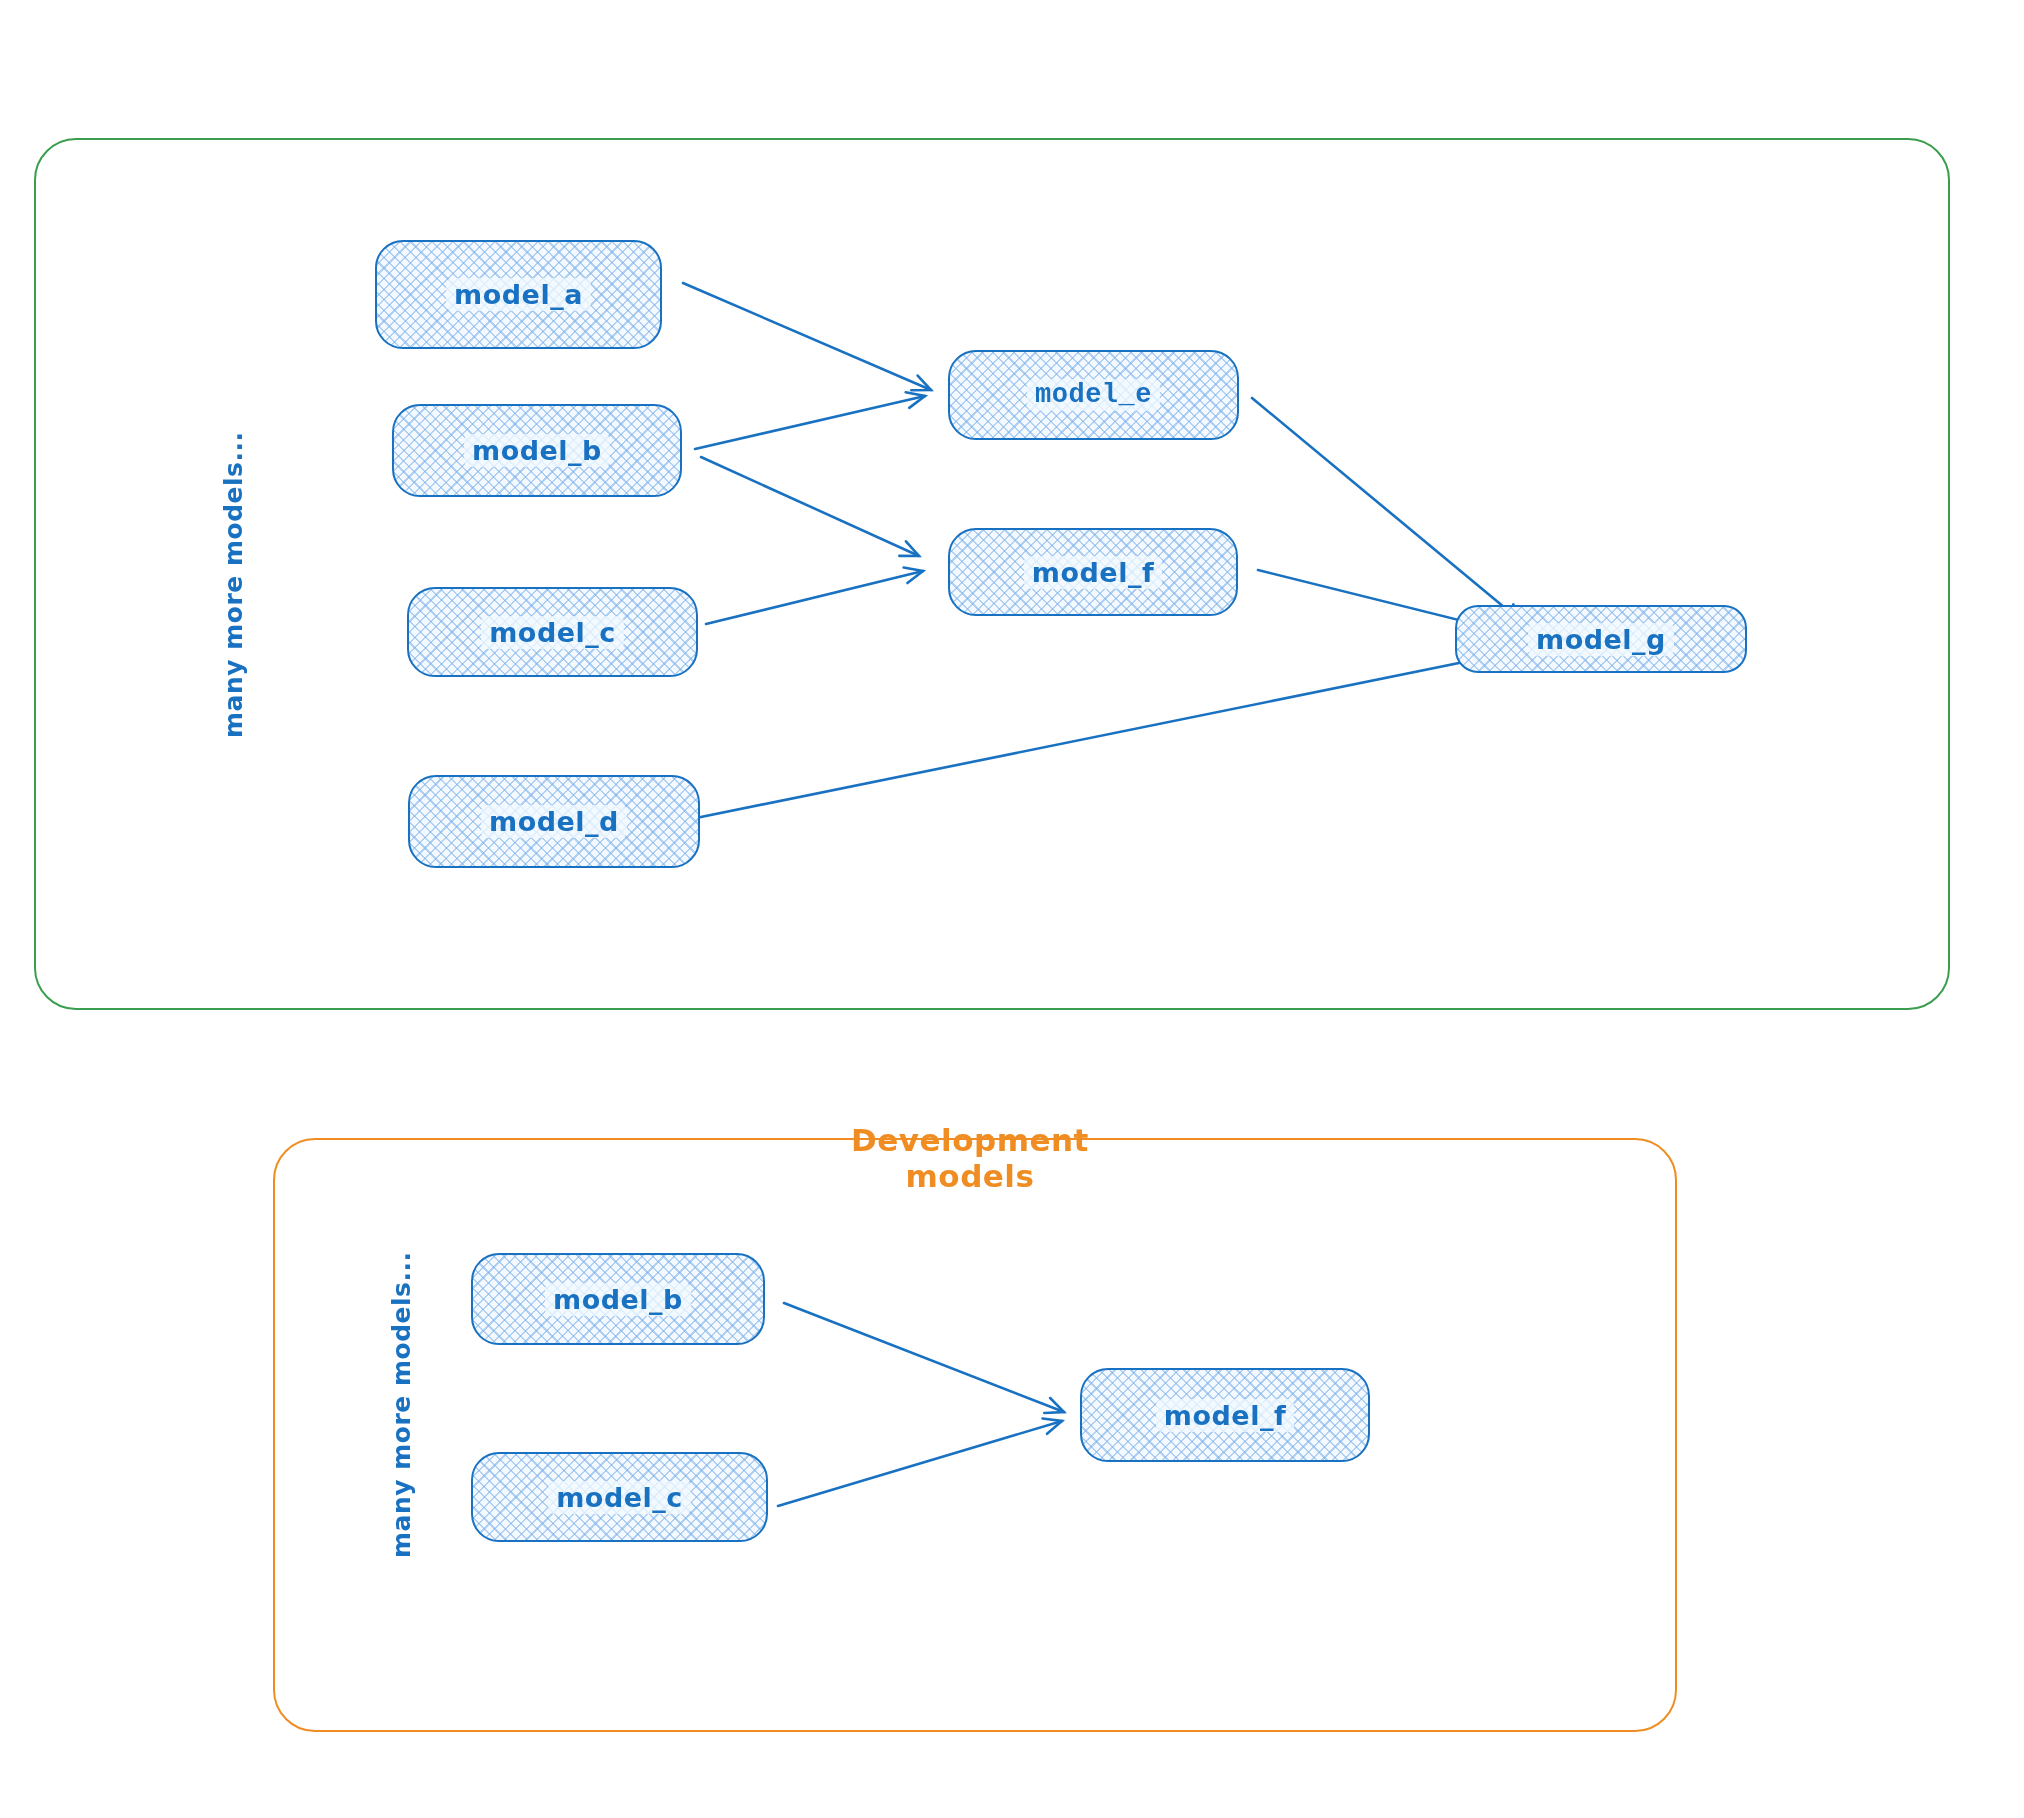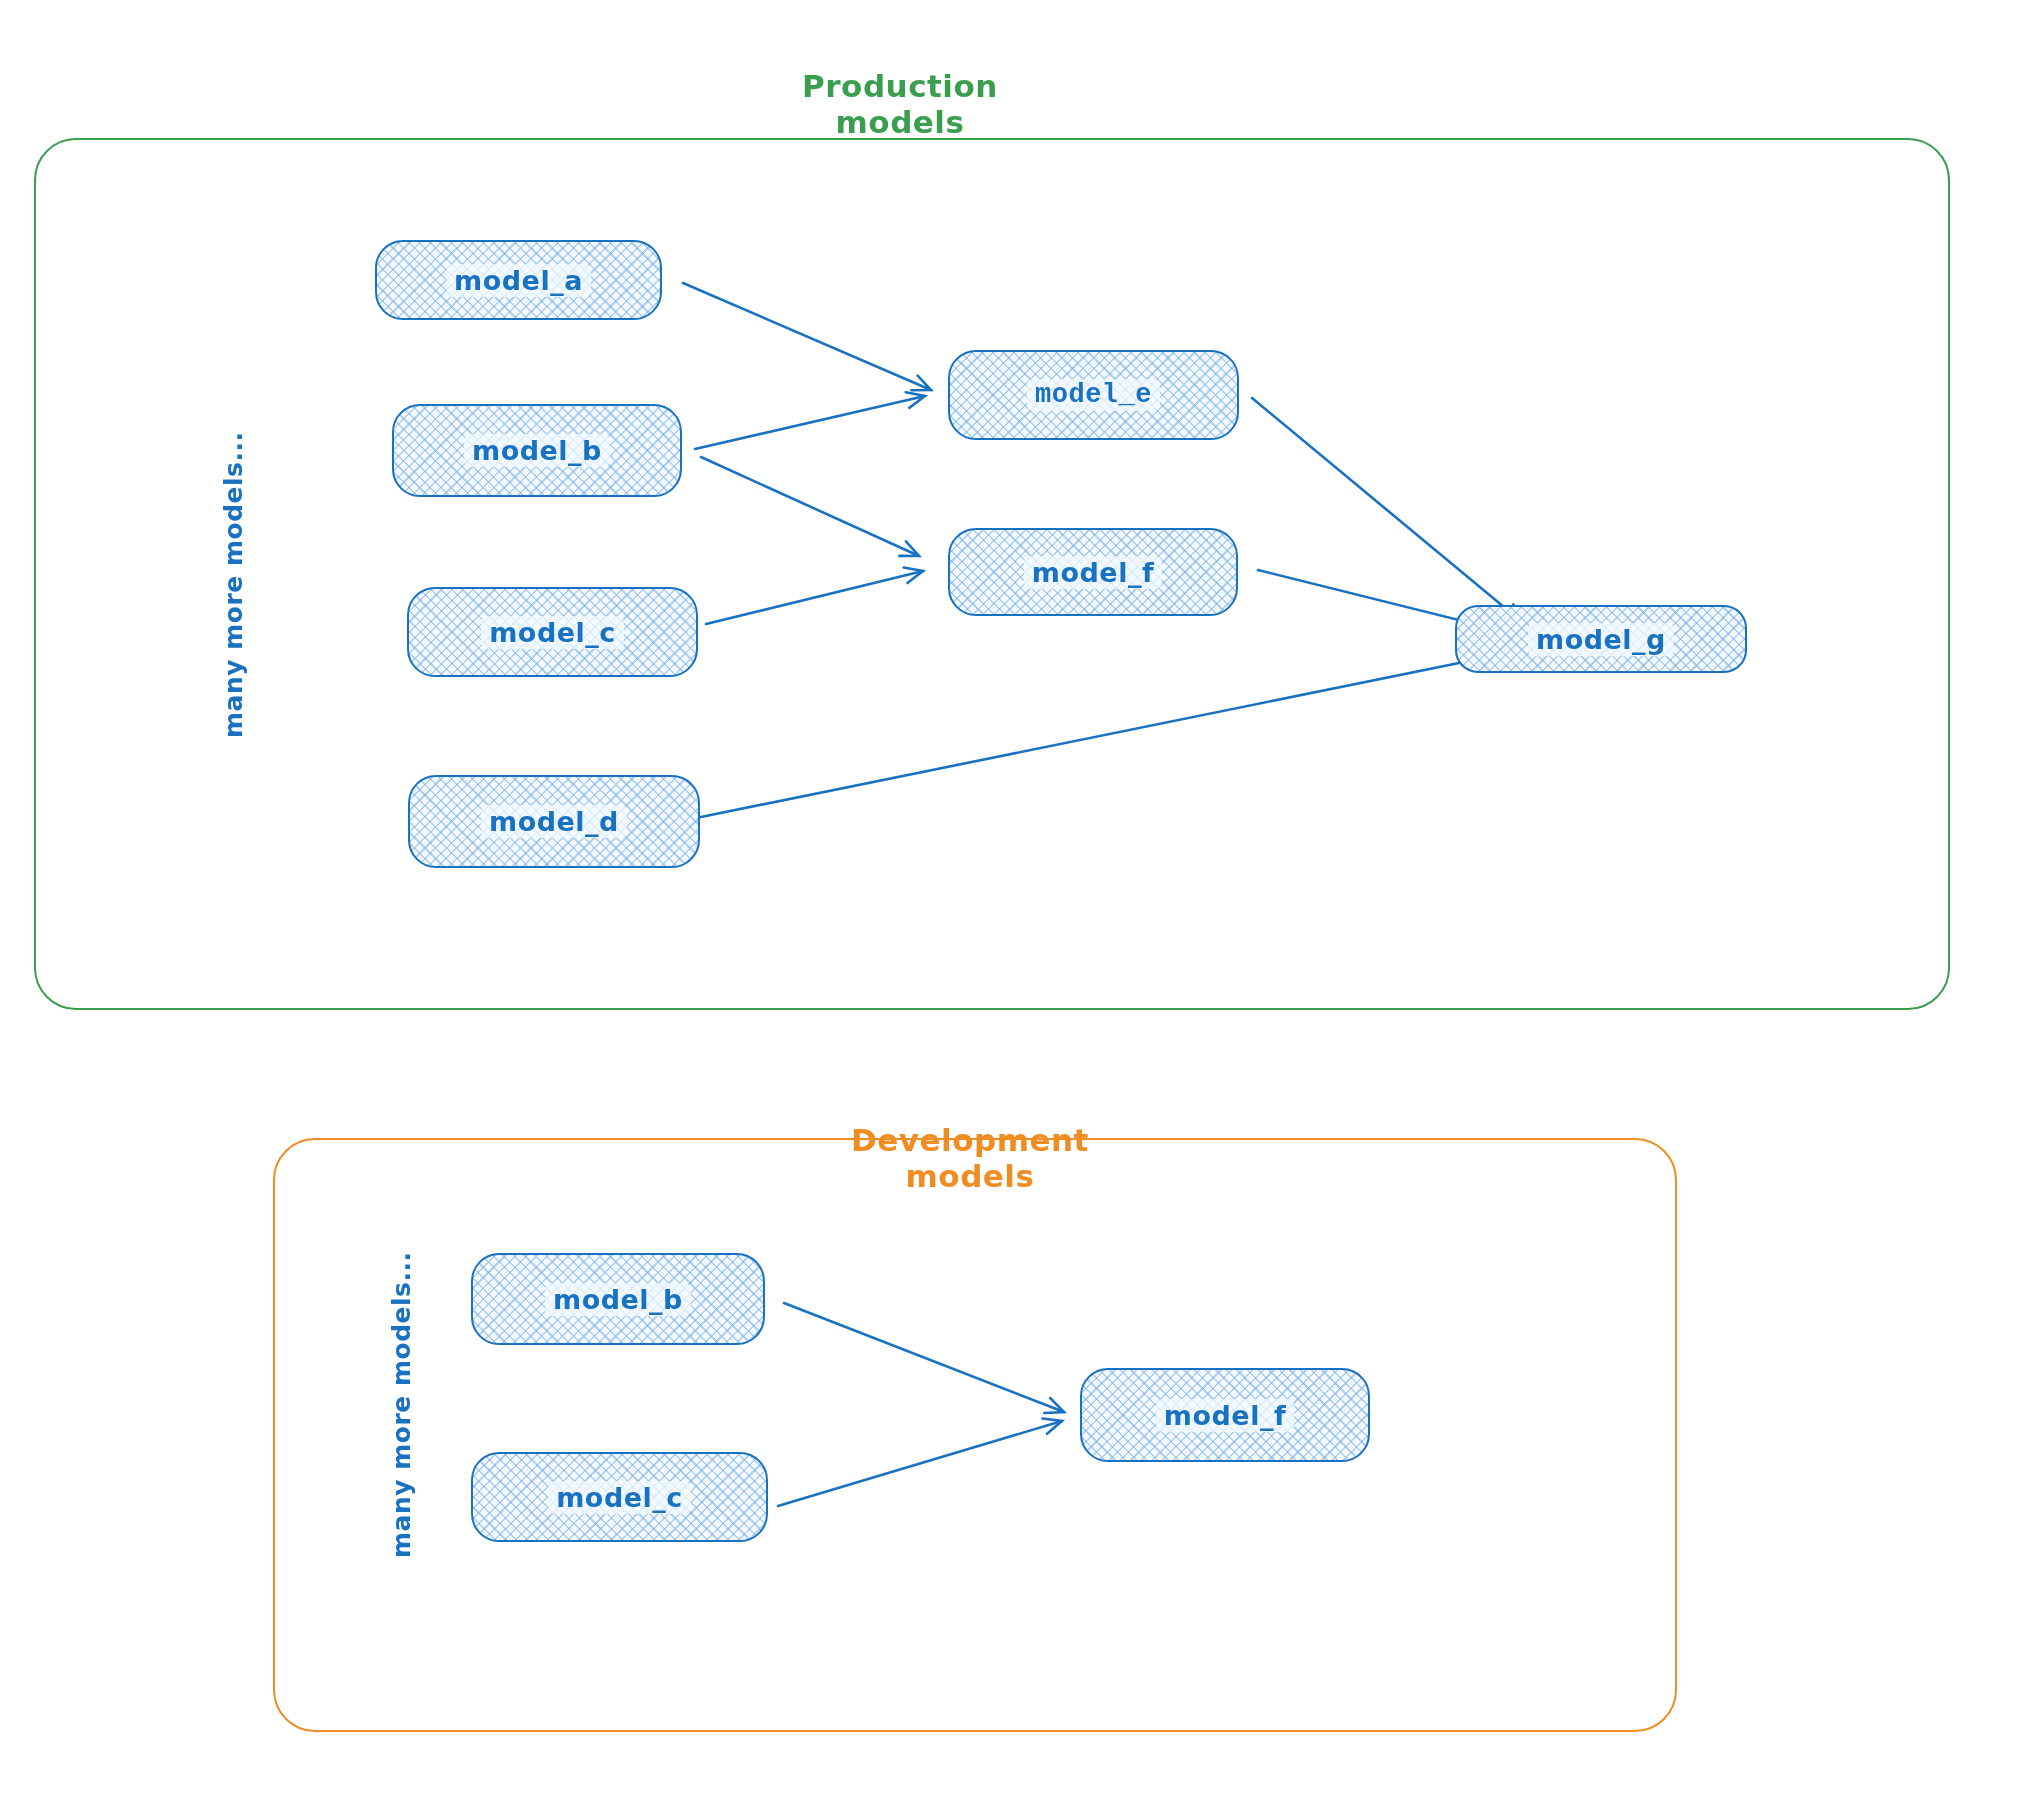--- a/index.html
+++ b/index.html
@@ -92,27 +92,26 @@
       <line x1="695" y1="449" x2="925" y2="396" marker-end="url(#arrowhead)"></line>
       <line x1="701" y1="457" x2="919" y2="556" marker-end="url(#arrowhead)"></line>
       <line x1="706" y1="624" x2="923" y2="571" marker-end="url(#arrowhead)"></line>
       <line x1="1252" y1="398" x2="1522" y2="622" marker-end="url(#arrowhead)"></line>
       <line x1="1258" y1="570" x2="1527" y2="637" marker-end="url(#arrowhead)"></line>
       <line x1="696" y1="818" x2="1523" y2="650" marker-end="url(#arrowhead)"></line>
       <line x1="784" y1="1303" x2="1064" y2="1412" marker-end="url(#arrowhead)"></line>
       <line x1="778" y1="1506" x2="1062" y2="1421" marker-end="url(#arrowhead)"></line>
     </svg>
 
-  <div class="group-title production" style="left:740px; top:68px; width:320px;">Production models</div>
 
   <div class="group-container production" style="left:34px; top:138px; width:1912px; height:868px;"></div>
 
   <div class="vlabel" style="left:100px; top:587px;">many more models...</div>
 
-  <div class="node" style="left:375px; top:240px; width:287px; height:80px;text-align:right;">
+  <div class="node" style="left:375px; top:240px; width:287px; height:109px;text-align:right;">
     <span class="node-label">model_a</span>
   </div>
 
   <div class="node" style="left:392px; top:404px; width:290px; height:93px;">
     <span class="node-label">model_b</span>
   </div>
 
   <div class="node" style="left:407px; top:587px; width:291px; height:90px;">
     <span class="node-label">model_c</span>
   </div>

